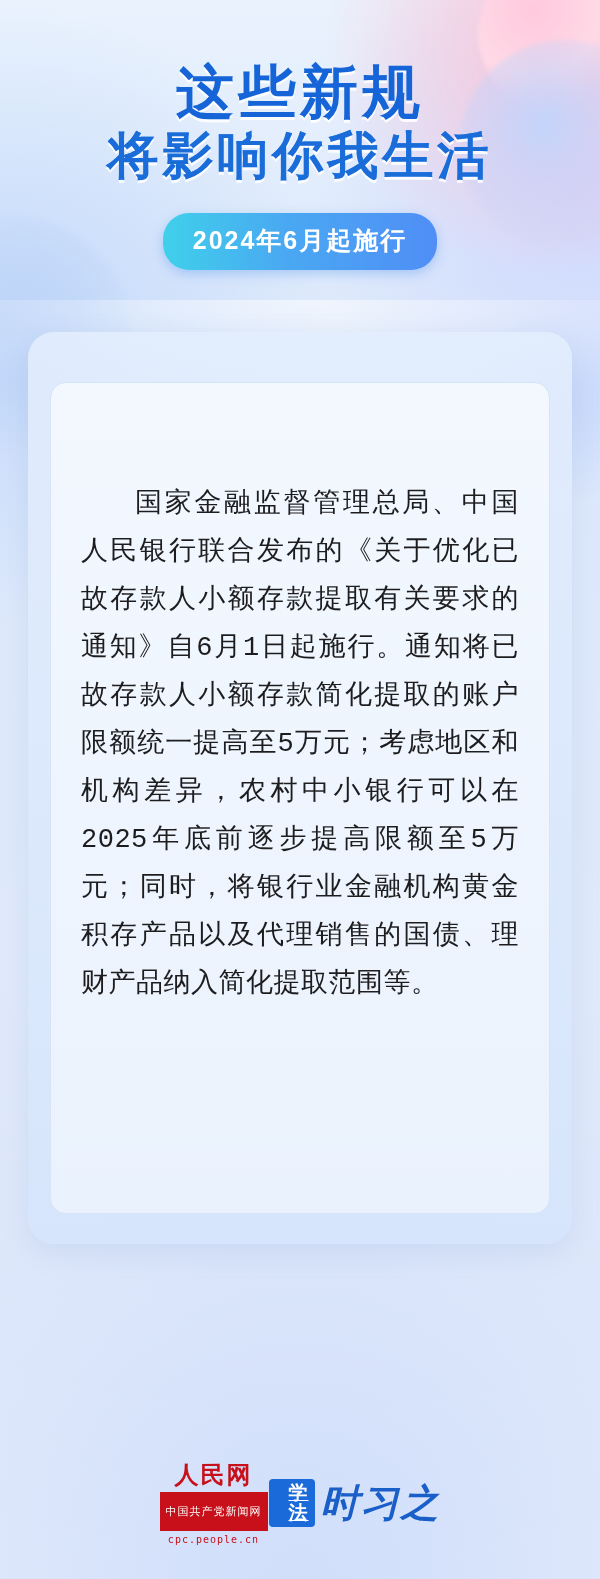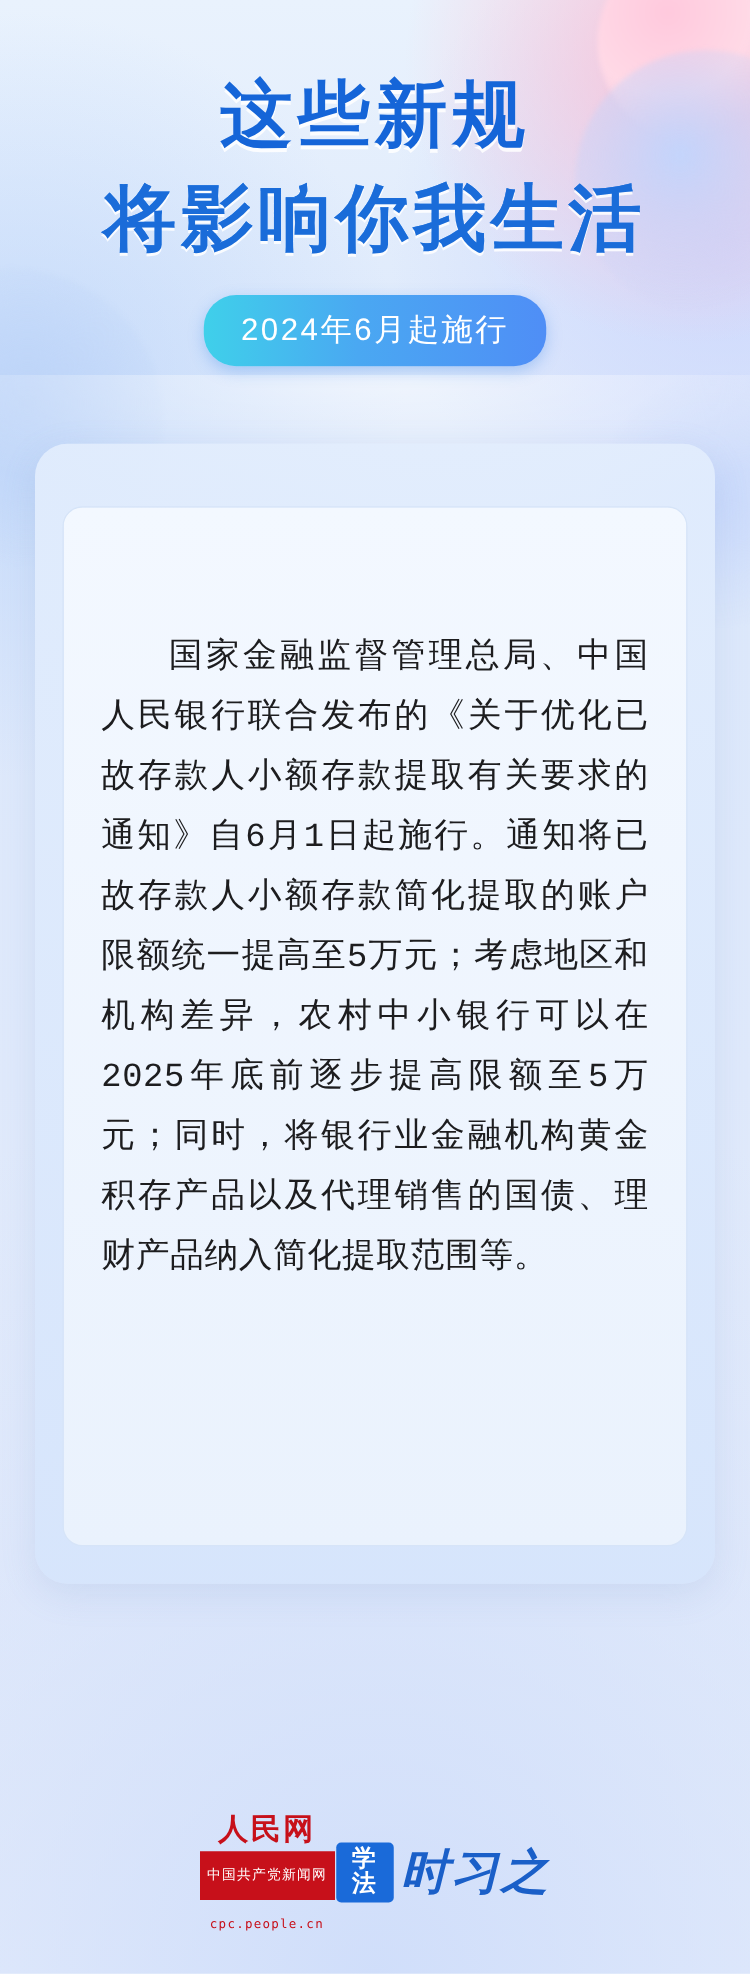--- a/index.html
+++ b/index.html
@@ -73,36 +73,36 @@
     letter-spacing: 4px;
     line-height: 1.18;
     color: #1267d8;
     text-shadow: 0 3px 0 rgba(255,255,255,0.85);
   }
   .title-1 {
     font-size: 58px;
     color: #1565d8;
   }
   .title-2 {
-    font-size: 58px;
-    margin-top: 15px;
+    font-size: 51px;
+    margin-top: 0;
     background: linear-gradient(90deg, #1f74e0 0%, #2f88ee 50%, #1b6ad8 100%);
     -webkit-background-clip: text;
     background-clip: text;
     color: #1a6cd9;
   }
   .pill {
     display: inline-block;
     margin-top: 26px;
     padding: 11px 30px 13px;
     border-radius: 26px;
     background: linear-gradient(90deg, #3fd0ea 0%, #4aa8f2 45%, #4f8ef6 100%);
     color: #ffffff;
     font-size: 25px;
-    font-weight: 400;
+    font-weight: 700;
     letter-spacing: 2px;
     box-shadow: 0 4px 12px rgba(70,140,235,0.35);
   }
 
   
   .card-wrap {
     position: relative;
     z-index: 3;
     margin: 62px 28px 0;
     background: linear-gradient(180deg, rgba(226,237,253,0.92) 0%, rgba(214,229,252,0.92) 100%);
@@ -186,21 +186,21 @@
   }
   .logo-people .lp-sub {
     margin-top: 3px;
     font-size: 11px;
     color: #ffffff;
     background: #c7101a;
     padding: 13px 6px;
     letter-spacing: 1px;
   }
   .logo-people .lp-url {
-    margin-top: 14px;
+    margin-top: 3px;
     font-size: 10px;
     color: #c7101a;
     font-family: "DejaVu Sans Mono", monospace;
     letter-spacing: 1px;
   }
   .logo-xuexi {
     display: flex;
     align-items: center;
     gap: 6px;
   }
@@ -208,21 +208,22 @@
     background: #1a6ad9;
     color: #fff;
     font-size: 19px;
     font-weight: 700;
     padding: 4px 6px;
     border-radius: 4px;
     line-height: 1.05;
     letter-spacing: 1px;
     writing-mode: horizontal-tb;
     max-width: 34px;
-    text-align: center;
+    text-align: right;
+    text-decoration: underline;
   }
   .xx-text {
     font-family: "DejaVu Serif", serif;
     font-style: italic;
     font-weight: 700;
     font-size: 38px;
     color: #1a5fc8;
     letter-spacing: 2px;
     text-align: right;
   }

